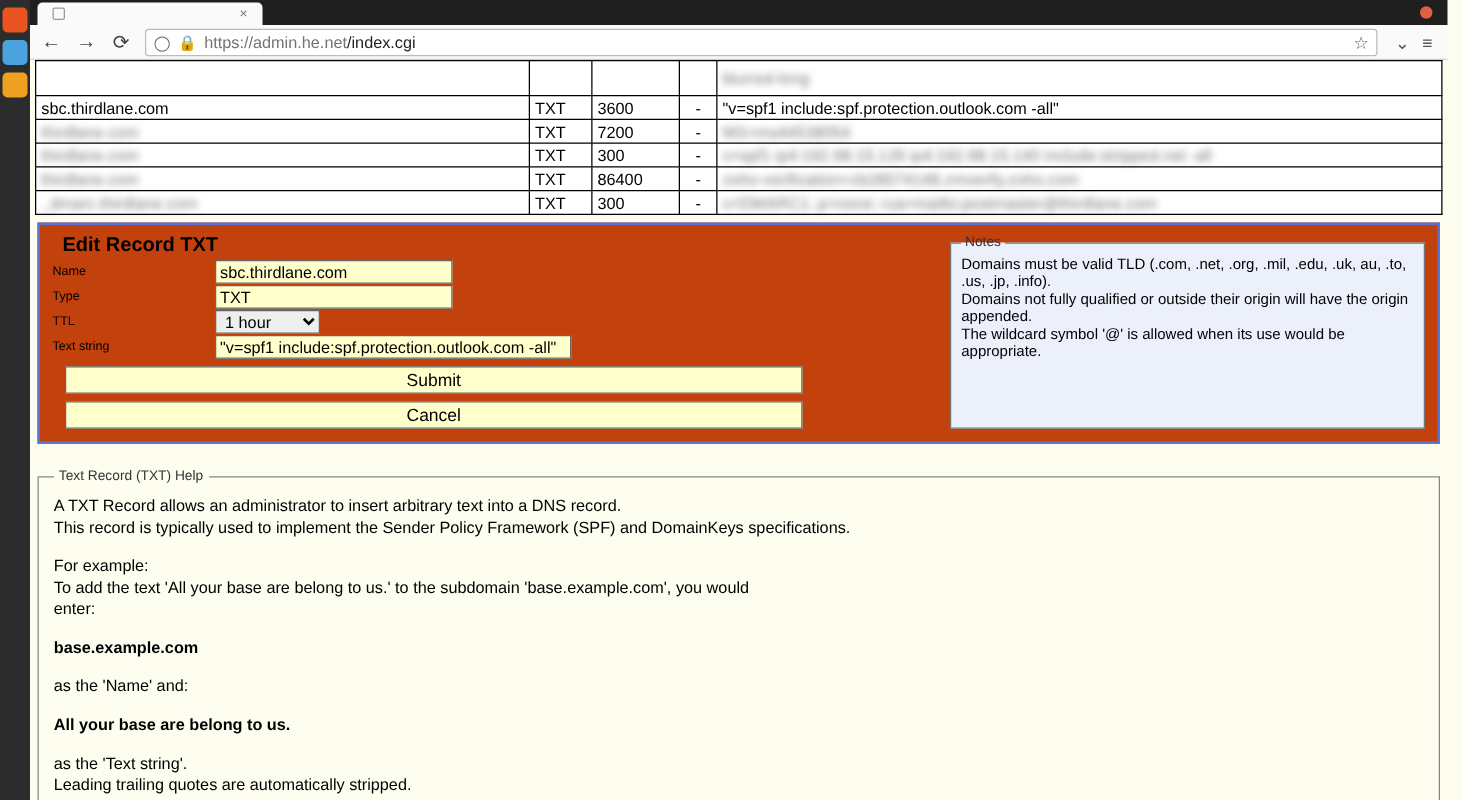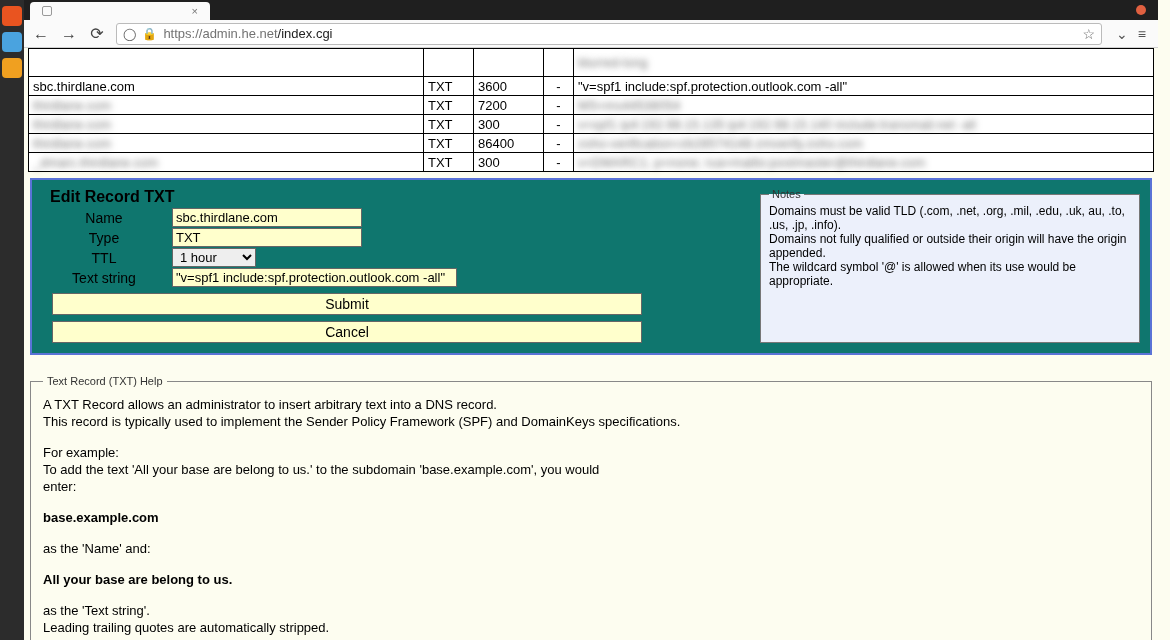--- a/index.html
+++ b/index.html
@@ -120,44 +120,44 @@
   .col-type { width: 50px; }
   .col-ttl { width: 70px; }
   .col-dash { width: 30px; text-align: center; }
   .col-data { }
   .blur { color: transparent; text-shadow: 0 0 6px rgba(0,0,0,.55); user-select:none;}
 
   
   .edit-panel {
     margin: 6px 2px 0 2px;
     border: 2px solid #5a73d6;
-    background: #0f766e;
+    background: #c2410c;
     padding: 8px 10px 10px 10px;
   }
   .edit-panel .inner {
     display: flex;
     gap: 20px;
   }
   .form-col { flex: 0 0 600px; }
   .edit-title {
     font-weight: bold;
     font-size: 16px;
     margin-bottom: 2px;
     margin-left: 8px;
   }
   .form-row {
     display: flex;
     align-items: center;
     margin: 1px 0;
   }
   .form-row label {
     width: 130px;
-    text-align: center;
+    text-align: left;
     padding-right: 6px;
-    font-size: 14px;
+    font-size: 10px;
   }
   .form-row input[type=text], .form-row select {
     background: #ffffcc;
     border: 1px solid #666;
     font-size: 13px;
     height: 19px;
     padding: 0 3px;
     font-family: inherit;
   }
   .in-name { width: 190px; }
@@ -269,21 +269,21 @@
             <td class="col-type">TXT</td>
             <td class="col-ttl">7200</td>
             <td class="col-dash">-</td>
             <td class="col-data blur">MS=ms44538054</td>
           </tr>
           <tr>
             <td class="col-name blur">thirdlane.com</td>
             <td class="col-type">TXT</td>
             <td class="col-ttl">300</td>
             <td class="col-dash">-</td>
-            <td class="col-data blur">v=spf1 ip4:192.98.15.135 ip4:192.98.15.140 include:transmail.net -all</td>
+            <td class="col-data blur">v=spf1 ip4:192.98.15.135 ip4:192.98.15.140 include:stripped.net -all</td>
           </tr>
           <tr>
             <td class="col-name blur">thirdlane.com</td>
             <td class="col-type">TXT</td>
             <td class="col-ttl">86400</td>
             <td class="col-dash">-</td>
             <td class="col-data blur">zoho-verification=zb28574148.zmverify.zoho.com</td>
           </tr>
           <tr>
             <td class="col-name blur">_dmarc.thirdlane.com</td>

